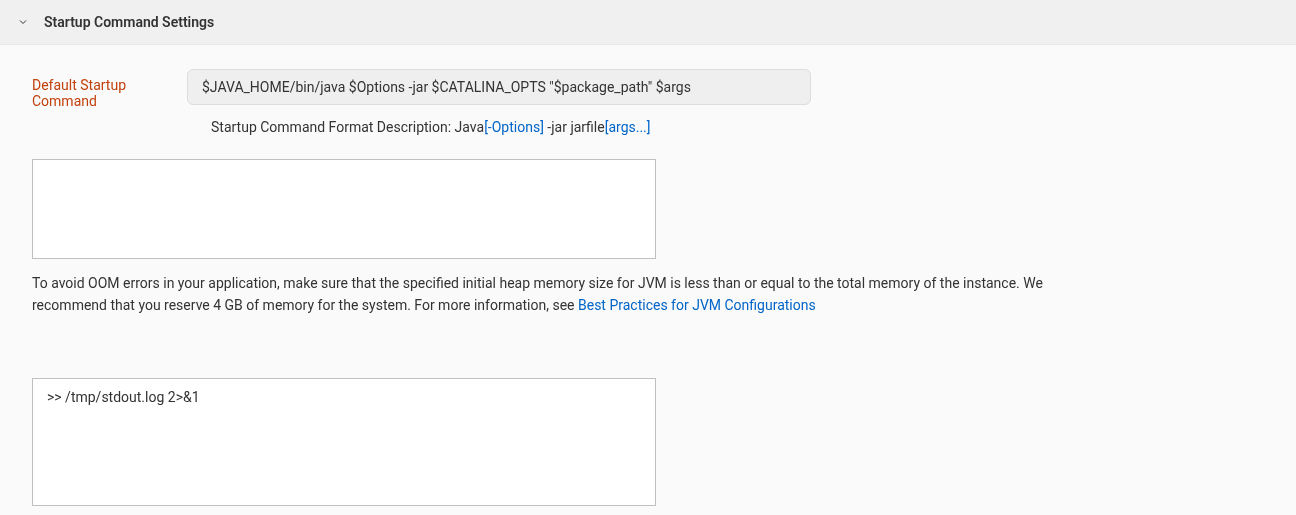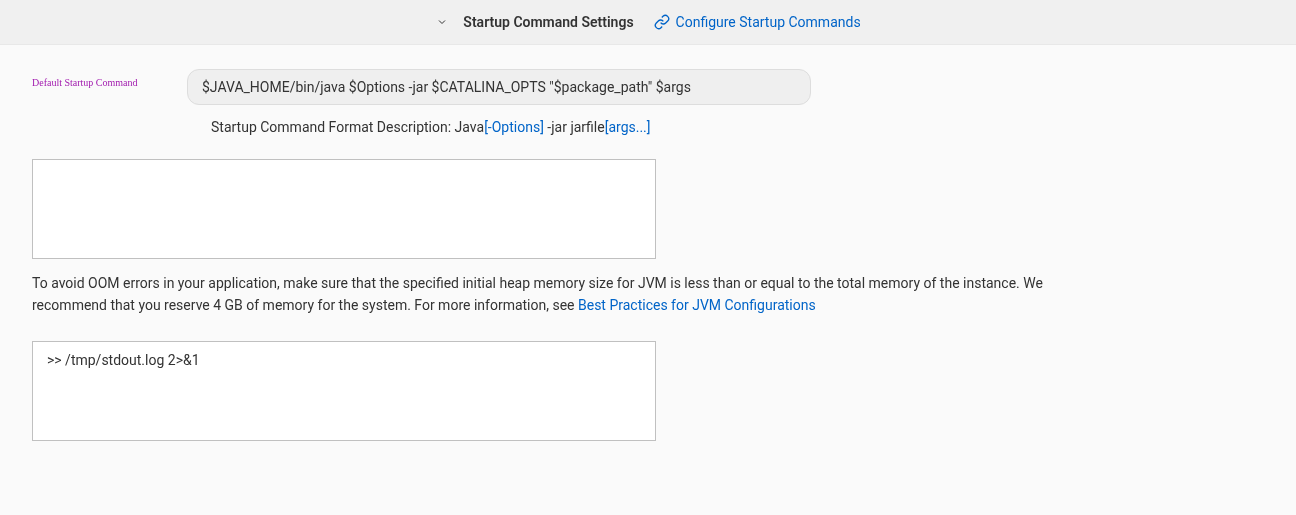--- a/index.html
+++ b/index.html
@@ -14,21 +14,20 @@
       background: #fafafa;
       width: 1296px;
     }
     .header-bar {
       display: flex;
       align-items: center;
       padding: 14px 16px;
       background: #f0f0f0;
       border-bottom: 1px solid #e8e8e8;
       gap: 14px;
-      justify-content: center;
     }
     .chevron-icon {
       width: 14px;
       height: 14px;
       display: inline-flex;
       align-items: center;
       justify-content: center;
     }
     .chevron-icon svg {
       width: 12px;
@@ -72,37 +71,36 @@
       background: #fafafa;
     }
     .form-row {
       display: flex;
       align-items: flex-start;
       margin-bottom: 24px;
     }
     .form-label {
       width: 155px;
       flex-shrink: 0;
-      color: #a21caf;
-      font-size: 10px;
+      color: #c2410c;
+      font-size: 14px;
       padding-top: 8px;
-      font-family: Liberation Serif, serif;
     }
     .form-content {
       flex: 1;
       max-width: 1080px;
     }
     .readonly-field {
       background: #efefef;
       border: 1px solid #ddd;
       padding: 9px 14px;
       width: 624px;
       color: #333;
       font-size: 14px;
-      border-radius: 12px;
+      border-radius: 6px;
     }
     .format-desc {
       margin-top: 14px;
       color: #333;
       font-size: 14px;
       margin-left: 24px;
     }
     .format-desc .link-text {
       color: #0064c8;
       cursor: pointer;
@@ -113,21 +111,22 @@
       border: 1px solid #c0c0c0;
       padding: 10px 14px;
       font-family: inherit;
       font-size: 14px;
       color: #333;
       background: #fff;
       resize: none;
       outline: none;
     }
     .textarea-short {
-      height: 100px;
+      height: 128px;
+      margin-top: 37px;
     }
     .helper-text {
       margin-top: 10px;
       color: #333;
       font-size: 14px;
       line-height: 1.6;
     }
     .helper-text a {
       color: #0064c8;
       text-decoration: none;
@@ -144,29 +143,20 @@
 </head>
 <body>
 
 <div class="header-bar">
   <span class="chevron-icon">
     <svg viewBox="0 0 24 24">
         <polyline points="6 9 12 15 18 9"></polyline>
       </svg>
   </span>
   <span class="section-title">Startup Command Settings</span>
-  <span class="header-link-group">
-    <span class="link-icon">
-      <svg viewBox="0 0 24 24">
-          <path d="M10 13a5 5 0 0 0 7.54.54l3-3a5 5 0 0 0-7.07-7.07l-1.72 1.71"></path>
-          <path d="M14 11a5 5 0 0 0-7.54-.54l-3 3a5 5 0 0 0 7.07 7.07l1.71-1.71"></path>
-        </svg>
-    </span>
-    <a class="config-link">Configure Startup Commands</a>
-  </span>
 </div>
 
 <div class="content">
 
   <div class="form-row">
     <div class="form-label">Default Startup Command</div>
     <div class="form-content">
       <div class="readonly-field">$JAVA_HOME/bin/java $Options -jar $CATALINA_OPTS "$package_path" $args</div>
       <div class="format-desc">
         <span>Startup Command Format Description: Java</span><span class="link-text">[-Options]</span><span> -jar jarfile</span><span class="link-text">[args...]</span>

